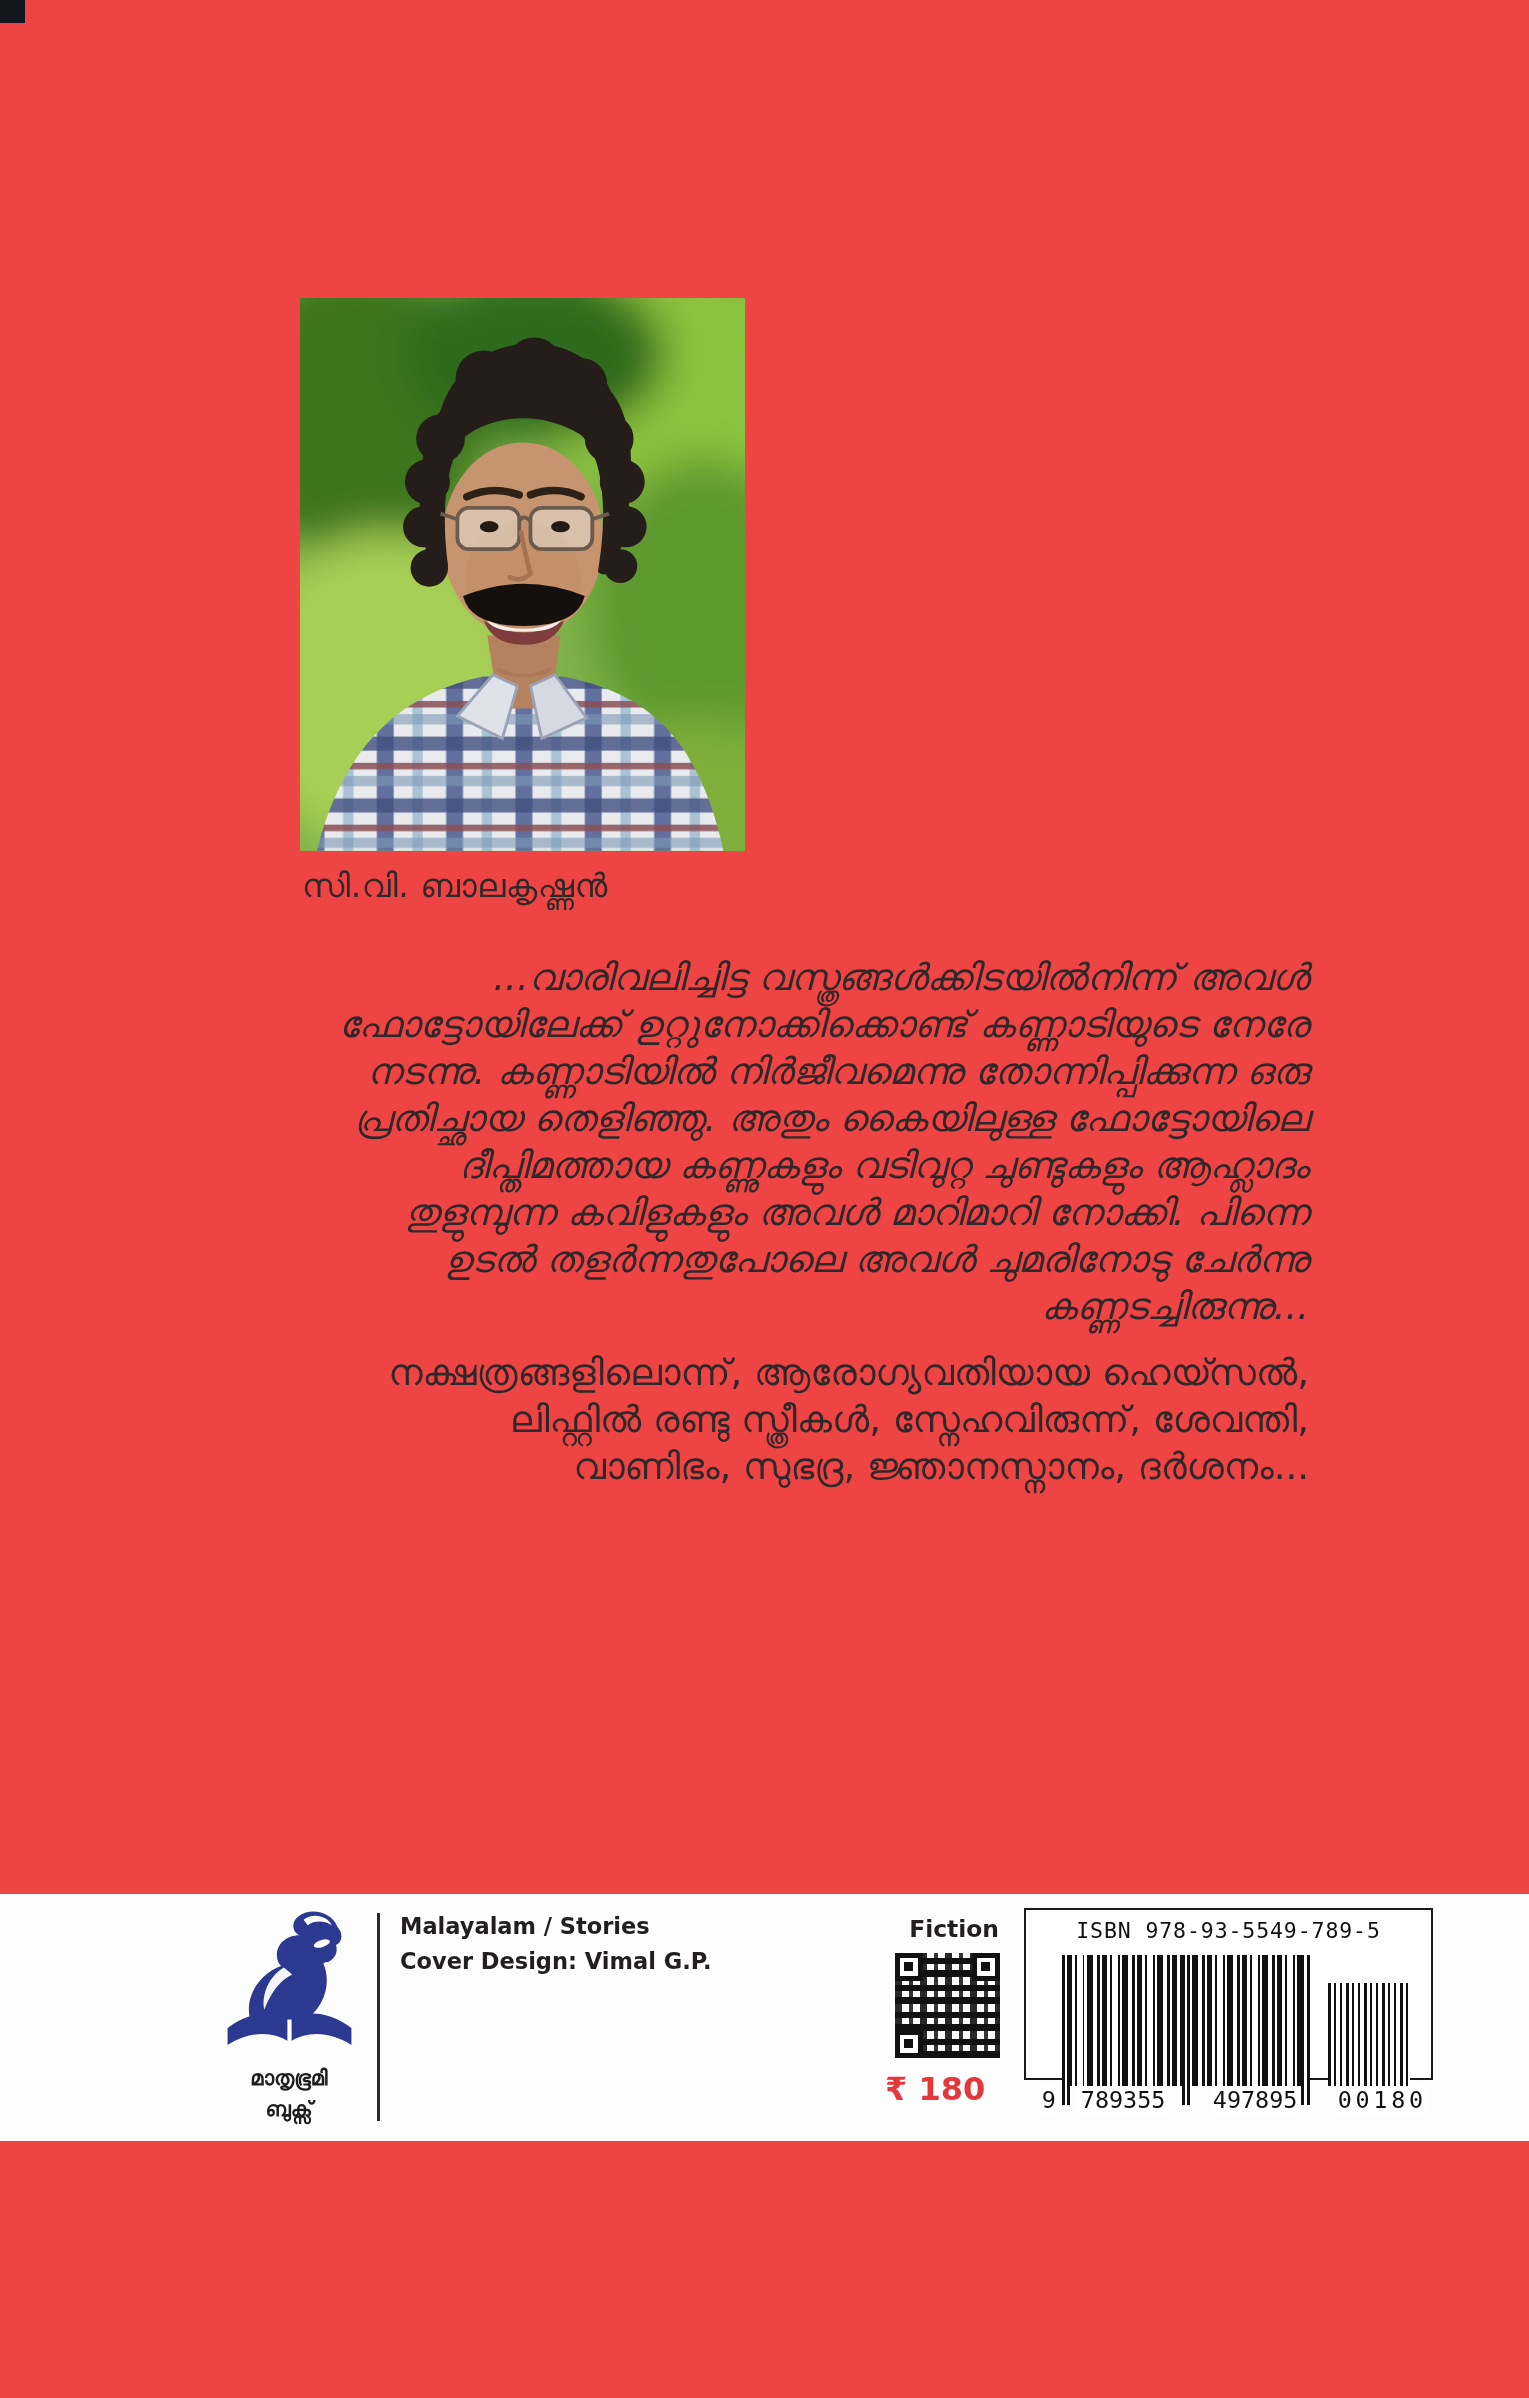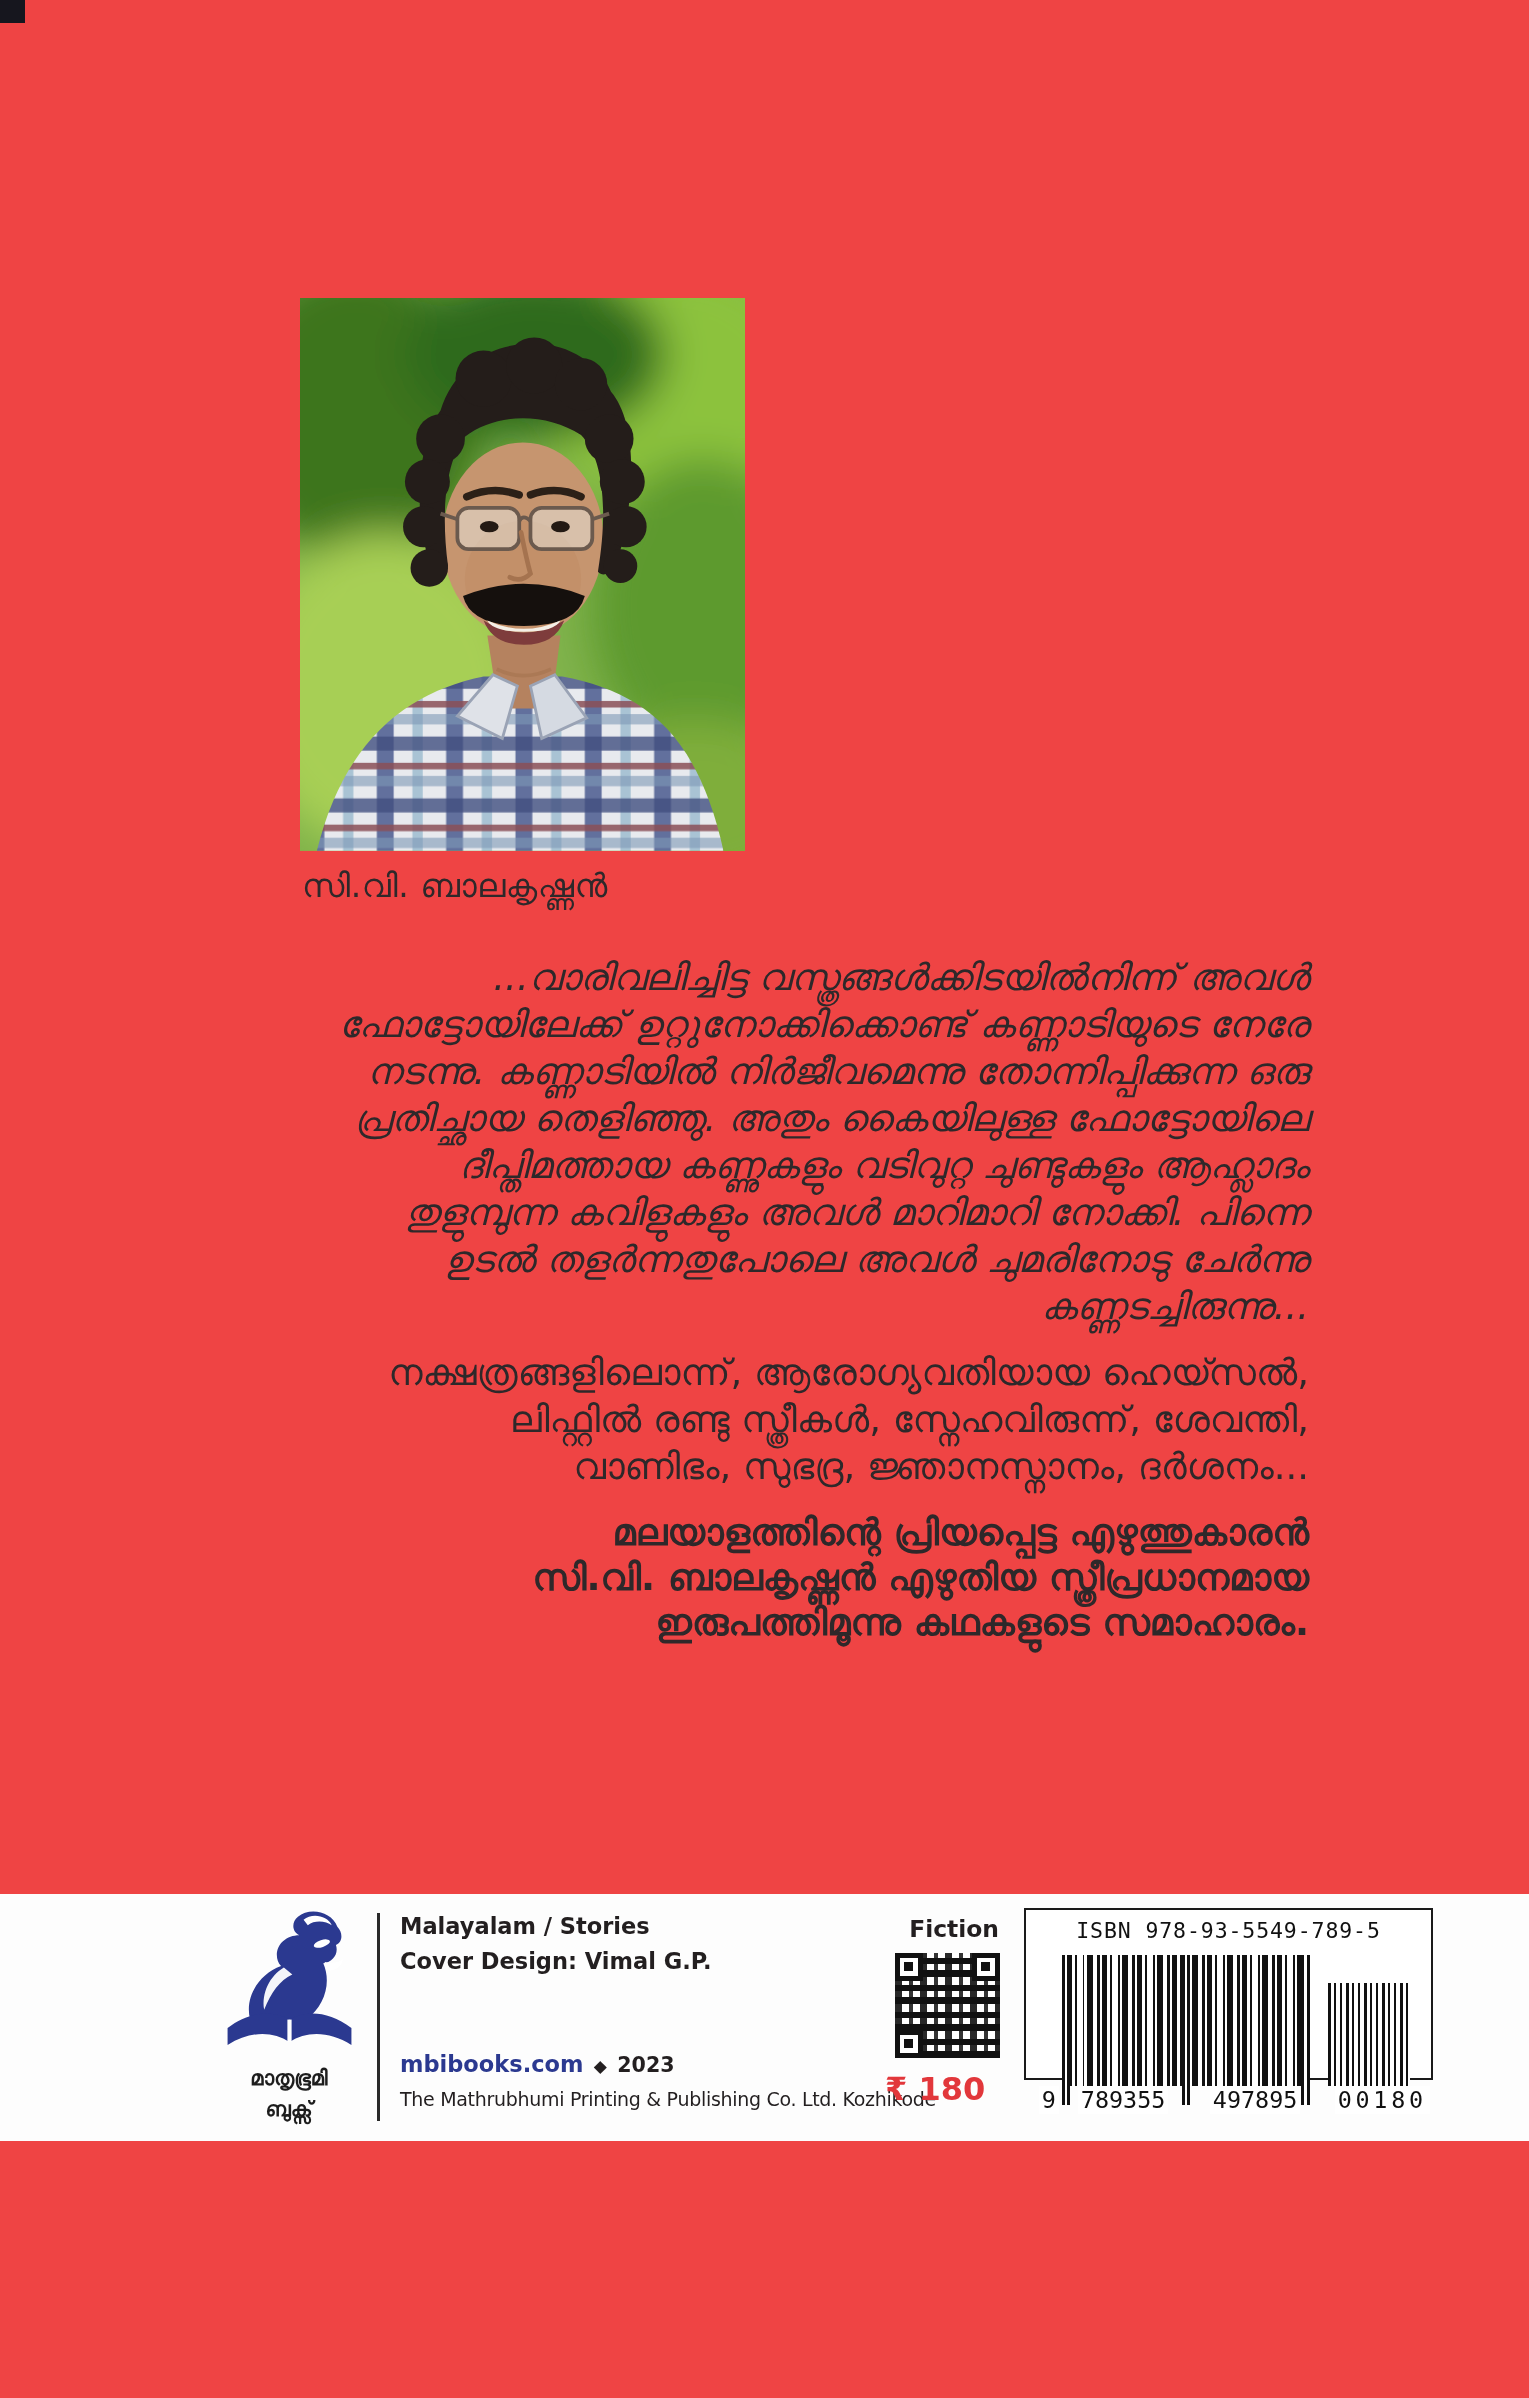--- a/index.html
+++ b/index.html
@@ -147,25 +147,20 @@
     <div class="line">ഉടൽ തളർന്നതുപോലെ അവൾ ചുമരിനോടു ചേർന്നു</div>
     <div class="line">കണ്ണടച്ചിരുന്നു...</div>
   </div>
 
   <div class="para stories">
     <div class="line">നക്ഷത്രങ്ങളിലൊന്ന്, ആരോഗ്യവതിയായ ഹെയ്സൽ,</div>
     <div class="line">ലിഫ്റ്റിൽ രണ്ടു സ്ത്രീകൾ, സ്നേഹവിരുന്ന്, ശേവന്തി,</div>
     <div class="line">വാണിഭം, സുഭദ്ര, ജ്ഞാനസ്നാനം, ദർശനം...</div>
   </div>
 
-  <div class="para blurb">
-    <div class="line">മലയാളത്തിന്റെ പ്രിയപ്പെട്ട എഴുത്തുകാരൻ</div>
-    <div class="line">സി.വി. ബാലകൃഷ്ണൻ എഴുതിയ സ്ത്രീപ്രധാനമായ</div>
-    <div class="line">ഇരുപത്തിമൂന്നു കഥകളുടെ സമാഹാരം.</div>
-  </div>
 
   <div class="band">
 
     <div class="logo-block">
       <svg class="logo-mark" width="141" height="152" viewBox="0 0 200 216">
         <g fill="#2B3990">
 
           <path d="M168 28 C160 6 128 0 112 14 C102 22 104 36 114 40 C96 40 82 52 82 68 C82 74 84 80 88 84 C56 96 36 128 44 160 L124 160 C150 140 160 108 148 80 C162 78 170 66 166 54 C176 50 176 36 168 28 Z"></path>
 
           <path d="M12 172 C44 148 76 146 100 160 C124 146 156 148 188 172 L188 196 C156 176 124 176 100 192 C76 176 44 176 12 196 Z"></path>
@@ -183,28 +178,20 @@
       </div>
     </div>
 
     <div class="divider"></div>
 
     <div class="info-top">
       <div class="l1">Malayalam / Stories</div>
       <div class="l2">Cover Design: Vimal G.P.</div>
     </div>
 
-    <div class="info-bottom">
-      <div>
-        <span class="weburl">mbibooks.com</span>
-        <span class="year-sep">◆</span>
-        <span class="year">2023</span>
-      </div>
-      <div class="publisher">The Mathrubhumi Printing &amp; Publishing Co. Ltd. Kozhikode</div>
-    </div>
 
     <div class="genre">Fiction</div>
 
     <div class="qr">
       <div class="finder f-tl"></div>
       <div class="finder f-tr"></div>
       <div class="finder f-bl"></div>
     </div>
 
     <div class="price">₹ 180</div>

